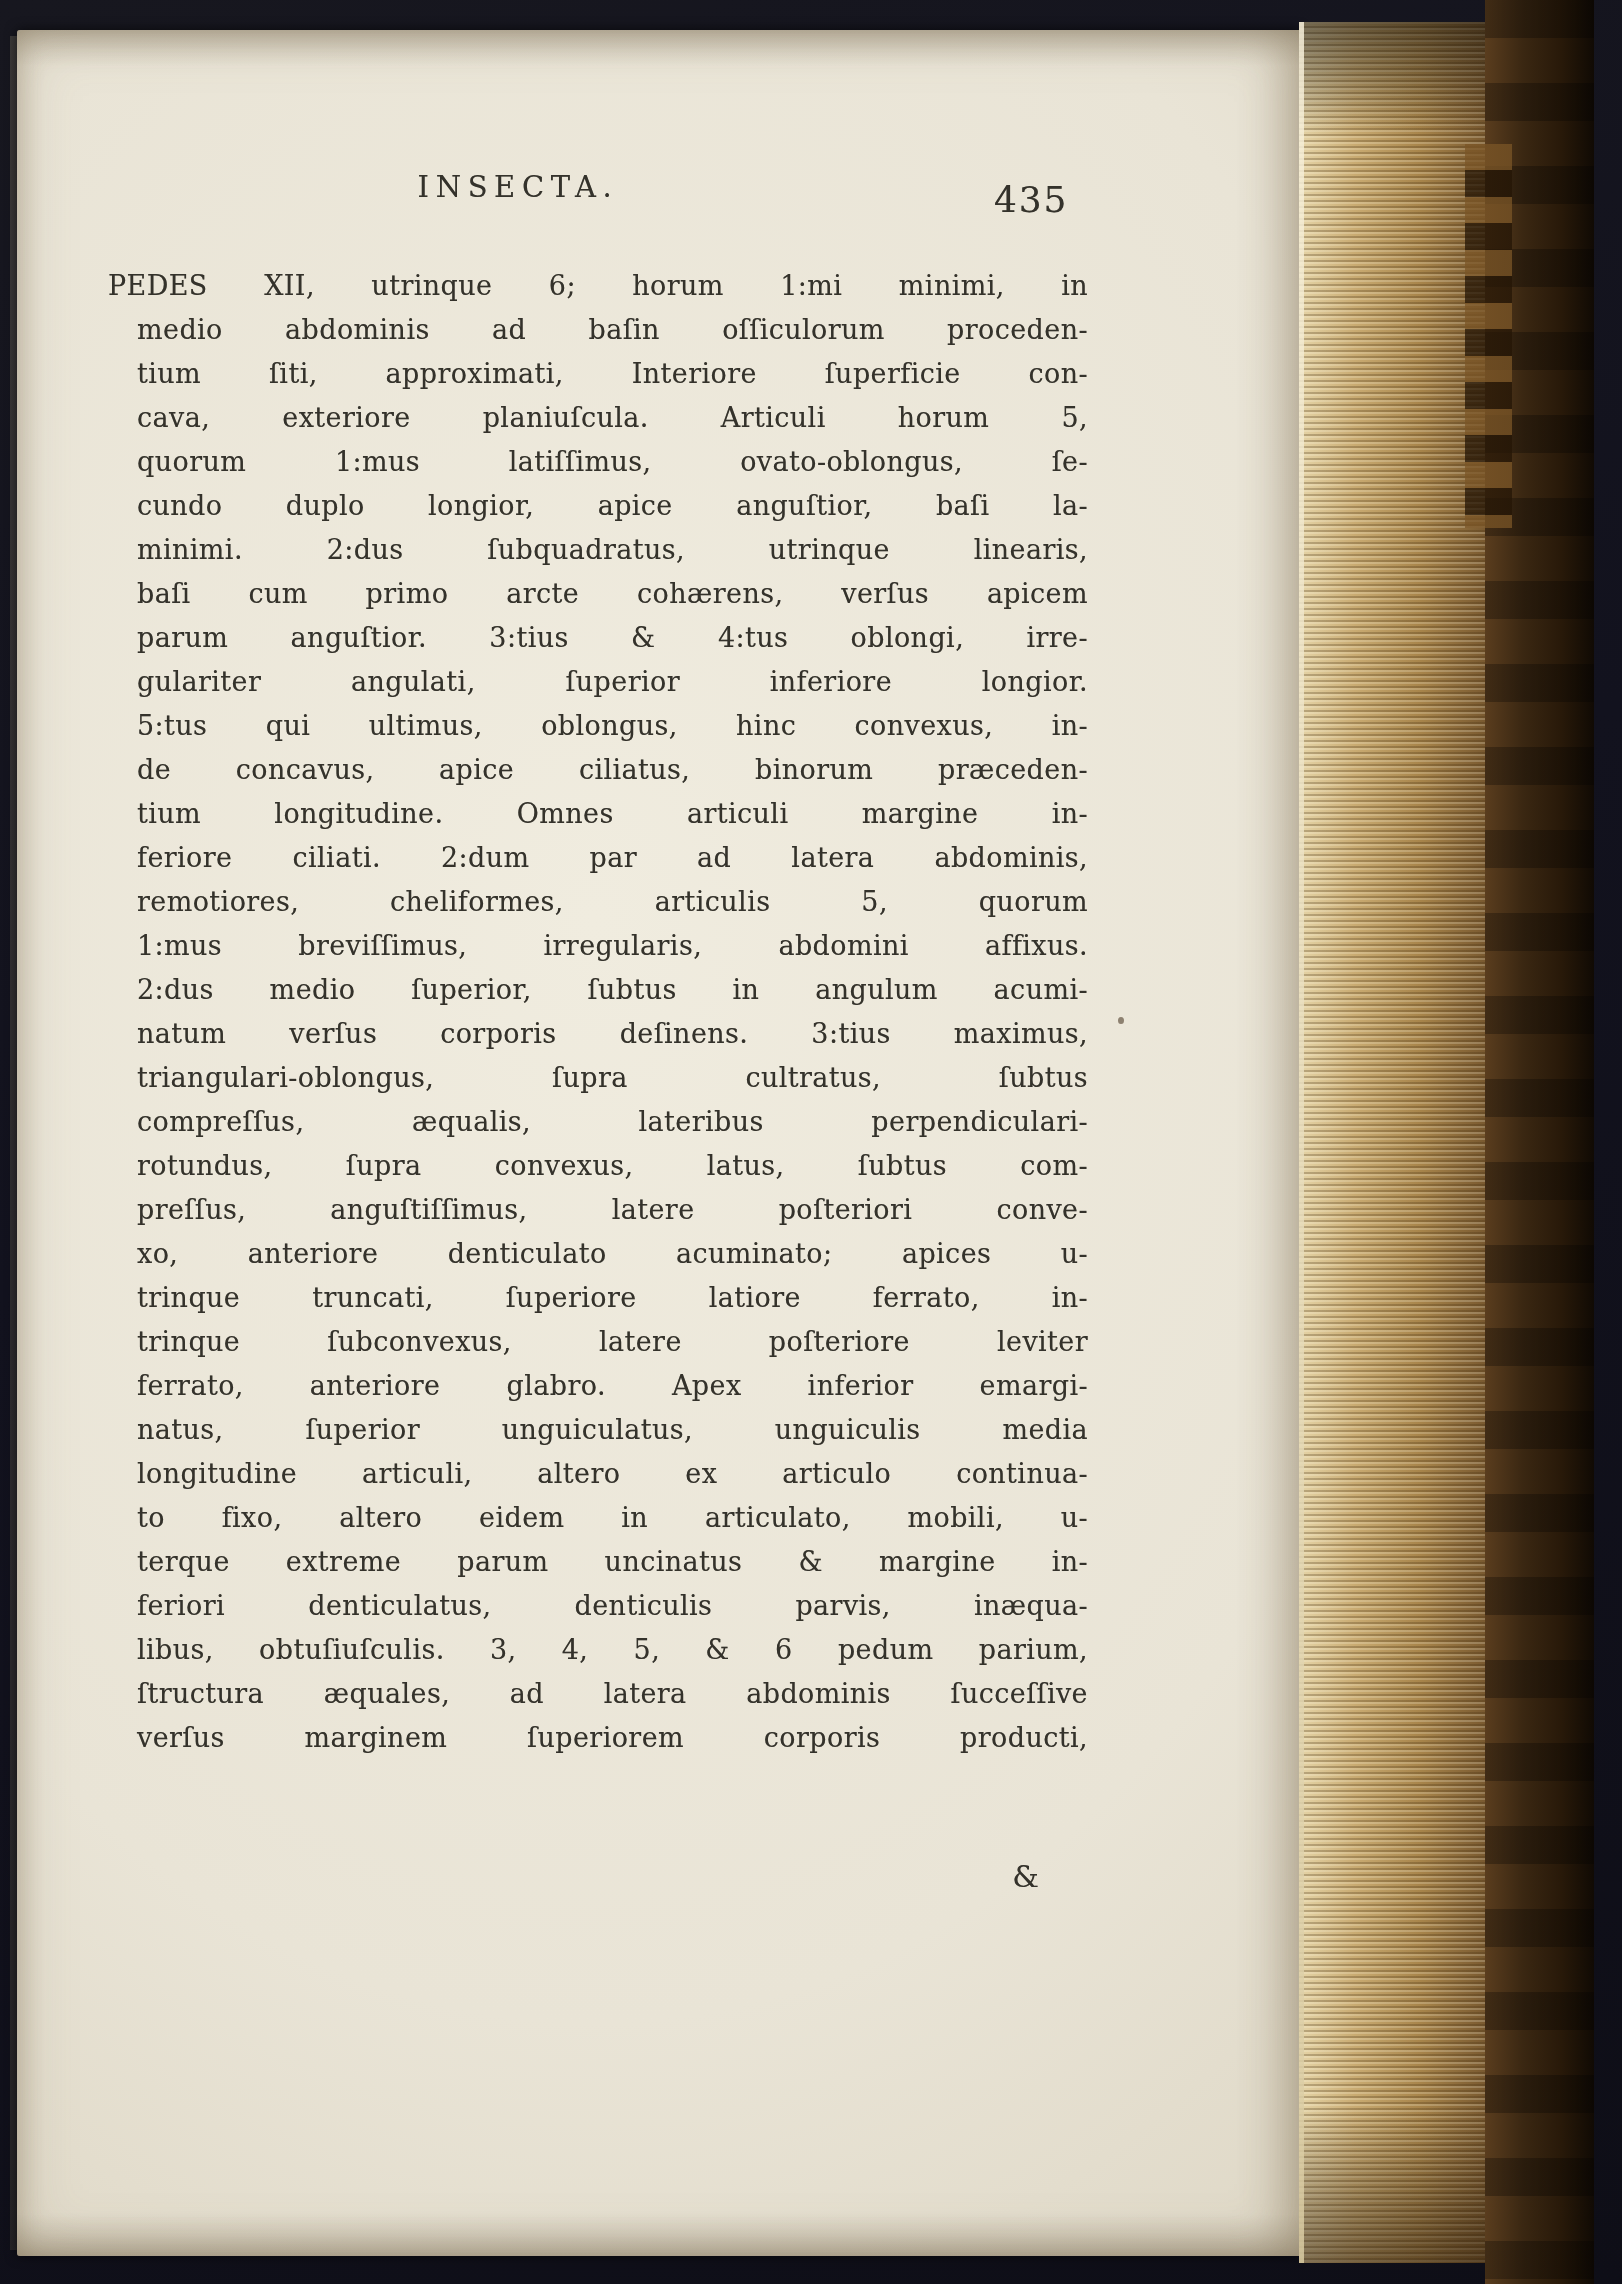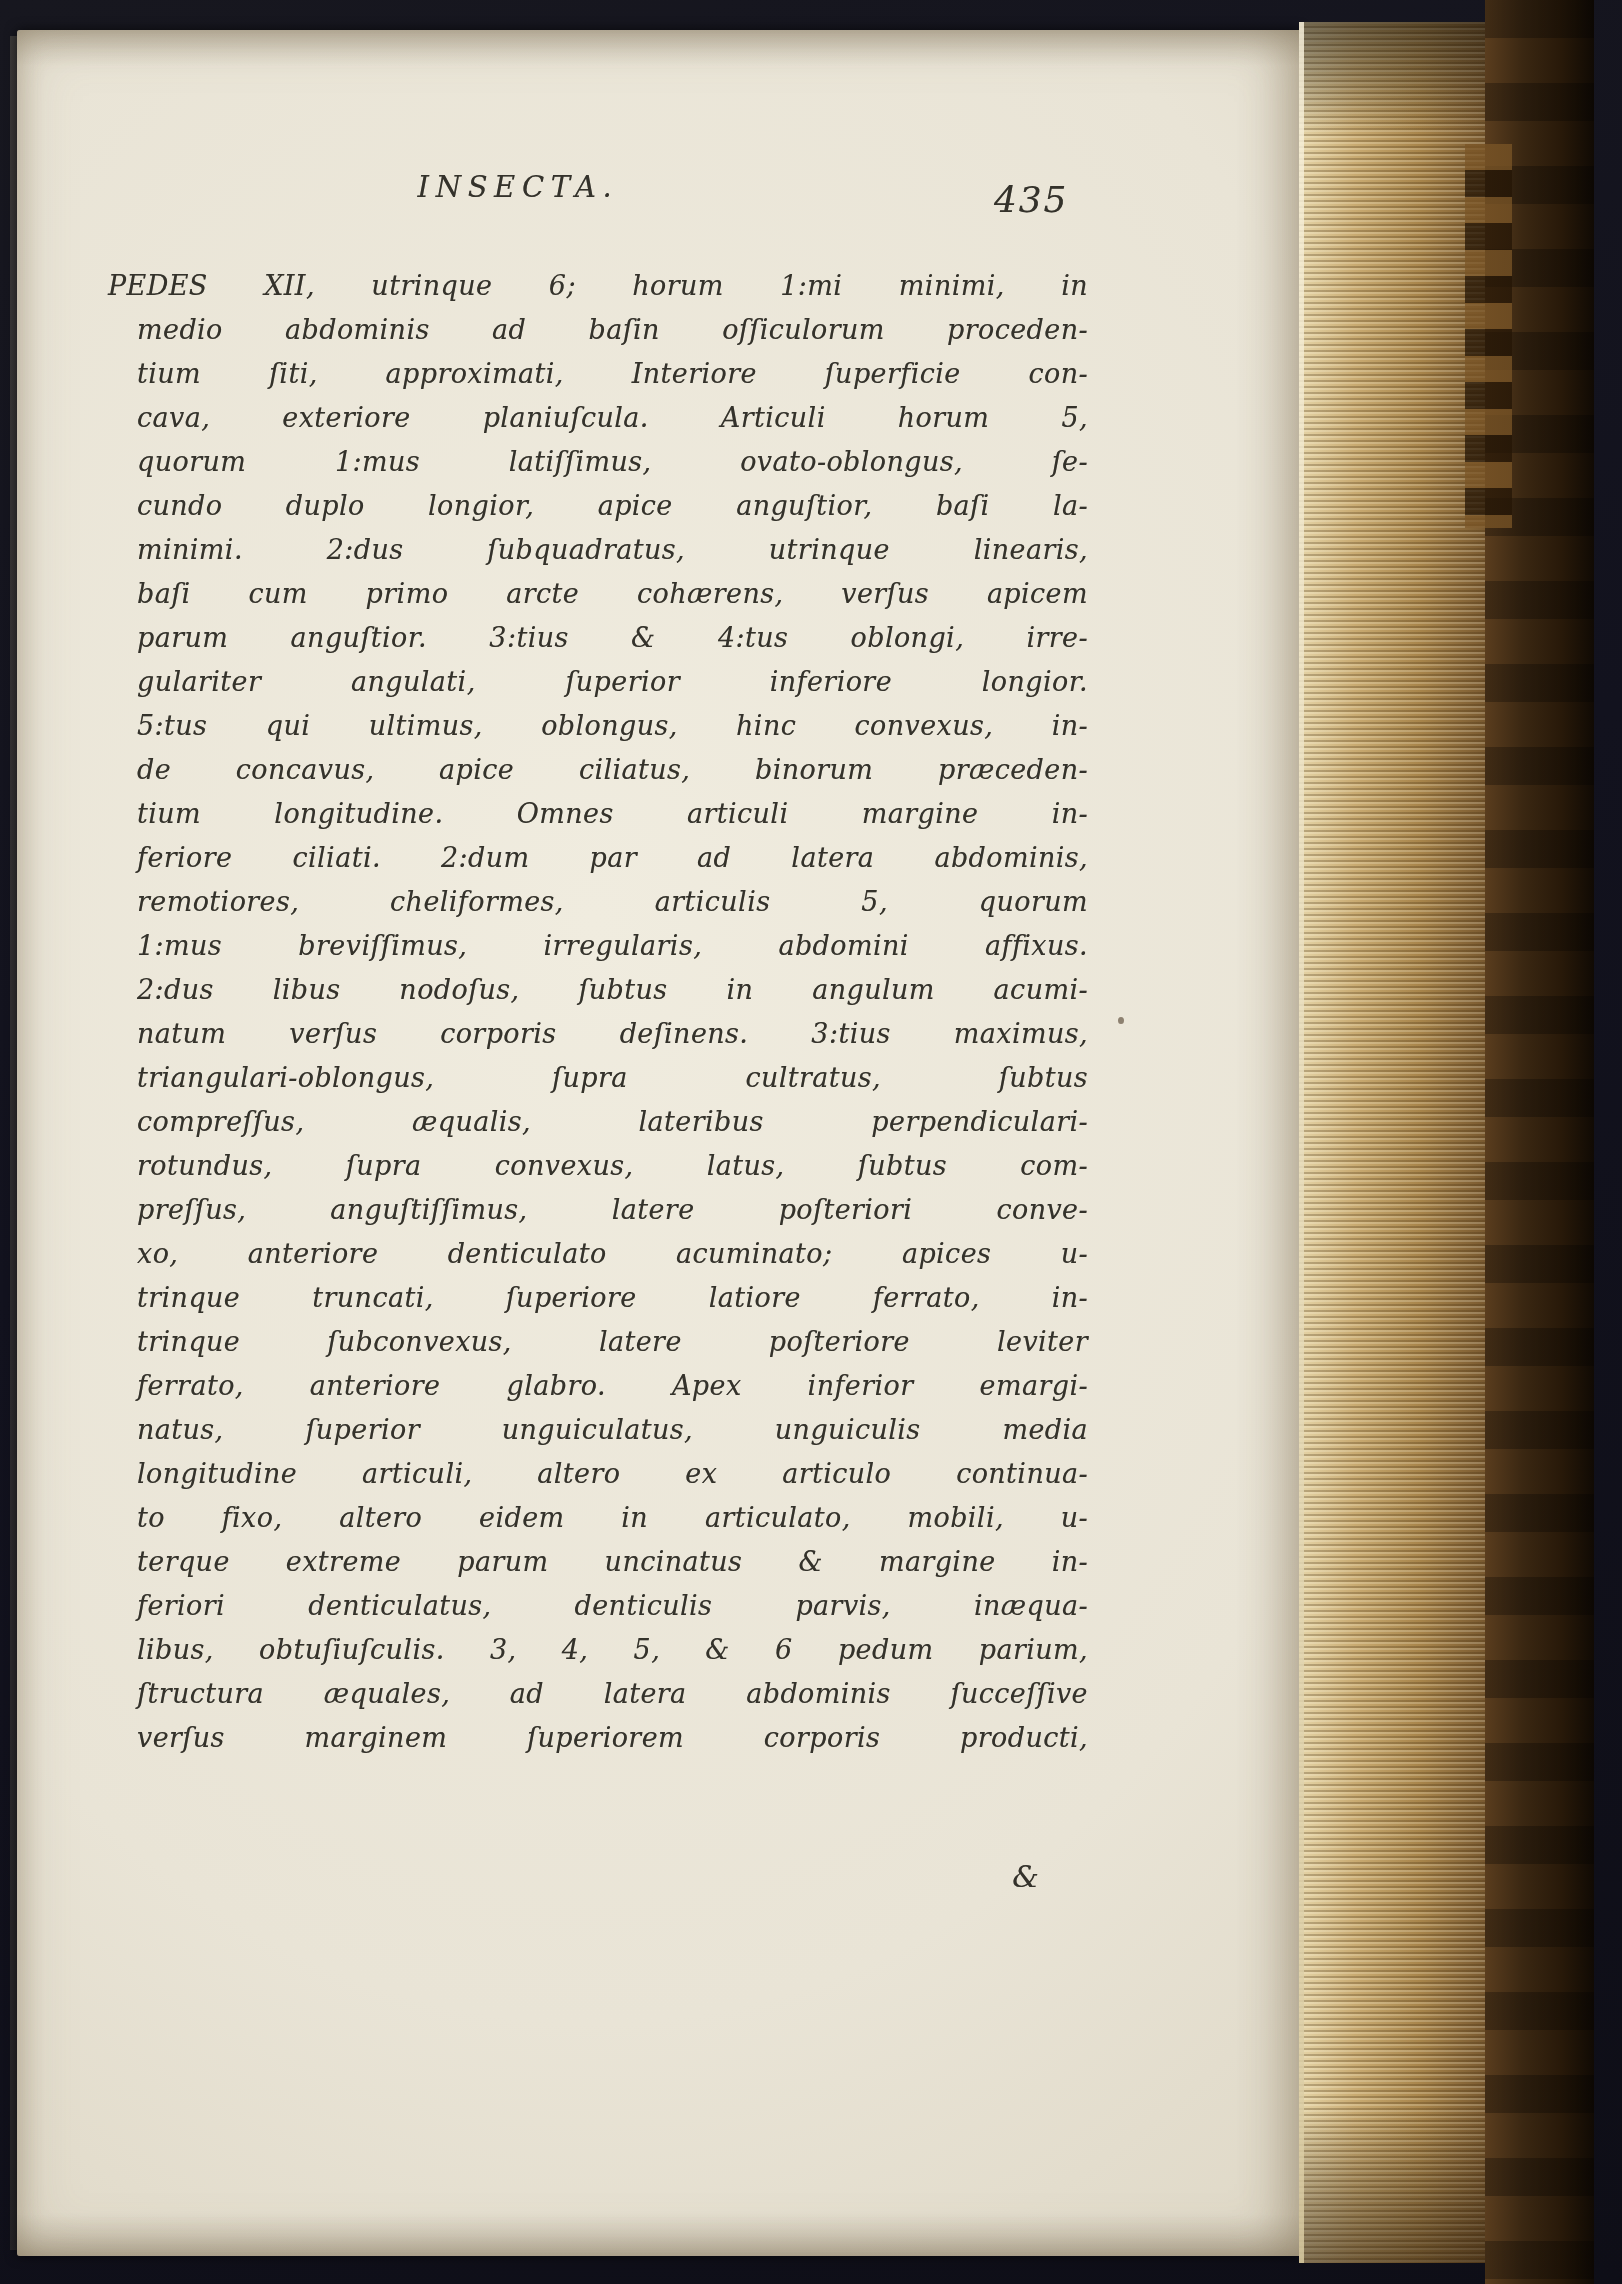--- a/index.html
+++ b/index.html
@@ -1,15 +1,15 @@
 <!DOCTYPE html>
 <html style="--background: #17171f; --paper: #e9e4d6; --ink: #34322b; --fore-edge-light: #e6d5a8; --fore-edge-dark: #7a5a30; --binding: #3a2712;font-size:9.6px"><head>
 <meta charset="utf-8">
 <style>
-  * { margin:0; padding:0; box-sizing:border-box;font-style:italic; }
+  * { margin:0; padding:0; box-sizing:border-box; }
   html,body { background:#0d0d12; }
   body { font-family:"DejaVu Serif","Liberation Serif",serif; }
 
   .screen {
     position:relative;
     width:1622px; height:2284px;
     overflow:hidden;
     background:
       linear-gradient(160deg, var(--background,#17171f) 0%, #12121e 45%, #0e0e17 100%);
   }
@@ -143,21 +143,21 @@
         <div class="text-line">minimi.  2:dus ſubquadratus, utrinque linearis,</div>
         <div class="text-line">baſi cum primo arcte cohærens, verſus apicem</div>
         <div class="text-line">parum anguſtior.  3:tius &amp; 4:tus oblongi, irre-</div>
         <div class="text-line">gulariter angulati, ſuperior inferiore longior.</div>
         <div class="text-line">5:tus qui ultimus, oblongus, hinc convexus, in-</div>
         <div class="text-line">de concavus, apice ciliatus, binorum præceden-</div>
         <div class="text-line">tium longitudine.  Omnes articuli margine in-</div>
         <div class="text-line">feriore ciliati.  2:dum par ad latera abdominis,</div>
         <div class="text-line">remotiores, cheliformes, articulis 5, quorum</div>
         <div class="text-line">1:mus breviſſimus, irregularis, abdomini affixus.</div>
-        <div class="text-line">2:dus libus nodoſus, ſubtus in angulum acumi-</div>
+        <div class="text-line">2:dus medio ſuperior, ſubtus in angulum acumi-</div>
         <div class="text-line">natum verſus corporis deſinens. 3:tius maximus,</div>
         <div class="text-line">triangulari-oblongus, ſupra cultratus, ſubtus</div>
         <div class="text-line">compreſſus, æqualis, lateribus perpendiculari-</div>
         <div class="text-line">rotundus, ſupra convexus, latus, ſubtus com-</div>
         <div class="text-line">preſſus, anguſtiſſimus, latere poſteriori conve-</div>
         <div class="text-line">xo, anteriore denticulato acuminato; apices u-</div>
         <div class="text-line">trinque truncati, ſuperiore latiore ferrato, in-</div>
         <div class="text-line">trinque ſubconvexus, latere poſteriore leviter</div>
         <div class="text-line">ferrato, anteriore glabro.  Apex inferior emargi-</div>
         <div class="text-line">natus, ſuperior unguiculatus, unguiculis media</div>

